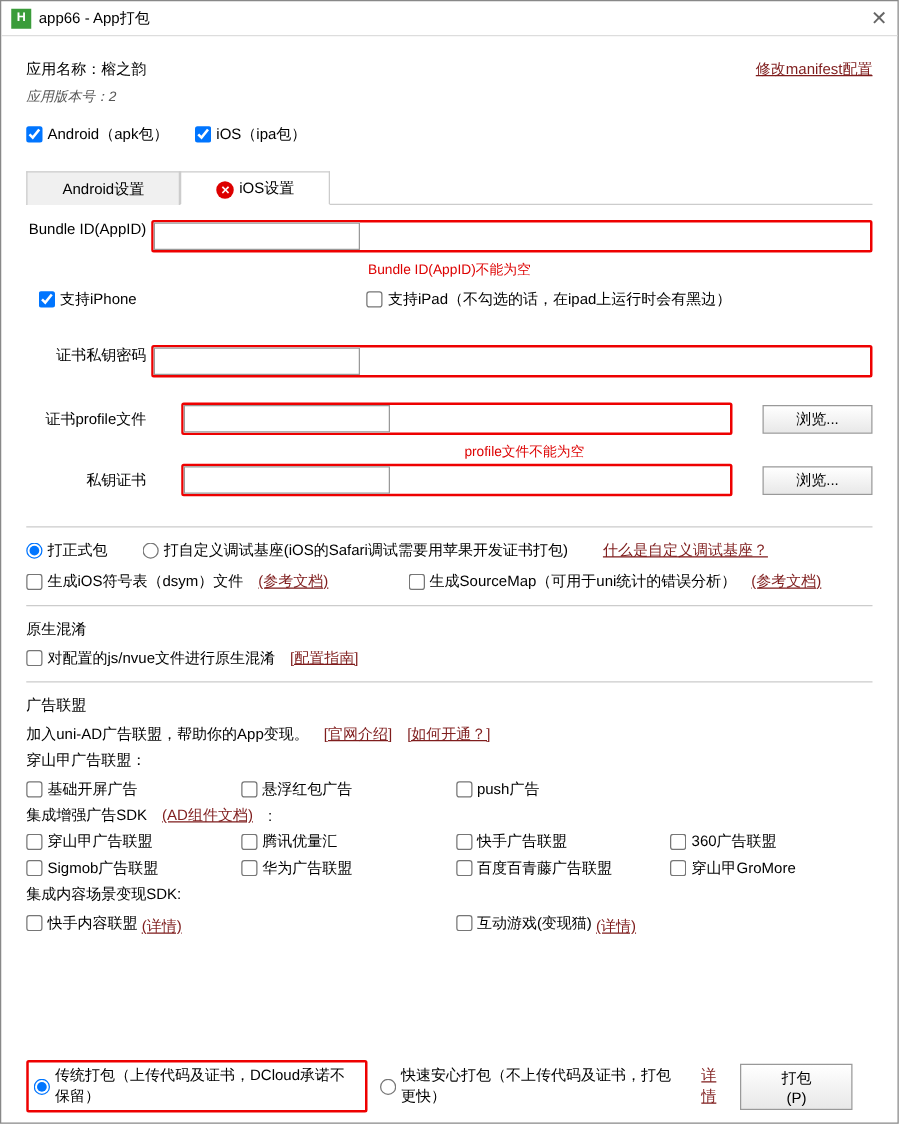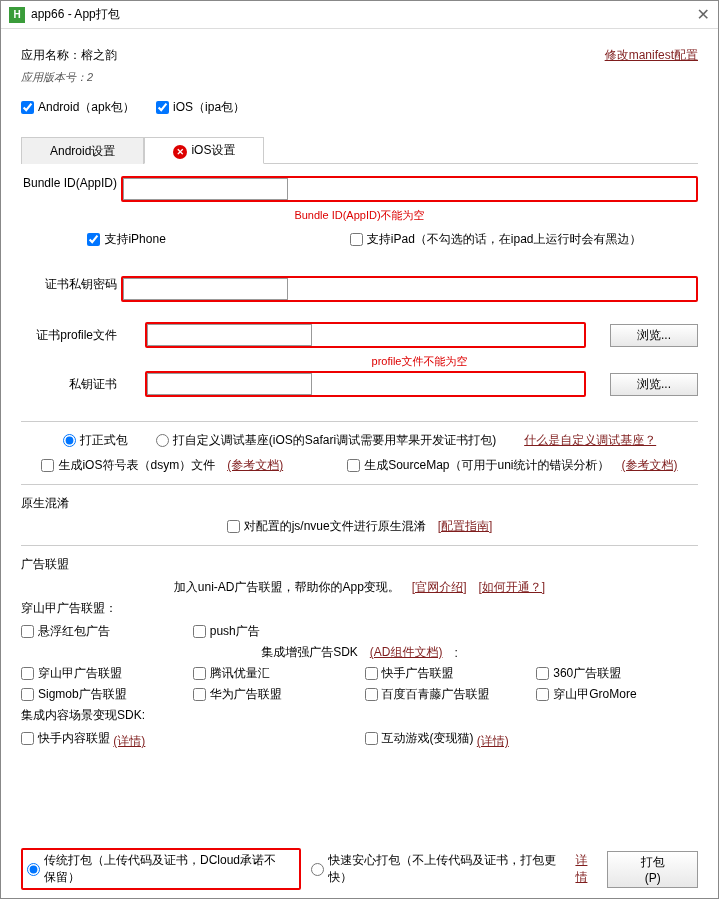--- a/index.html
+++ b/index.html
@@ -19,28 +19,28 @@
 .tabs { border-bottom: 1px solid #ccc; margin-bottom: 12px; display: flex; }
 .tab { padding: 4px 28px; border: 1px solid #ccc; border-bottom: none; background: #f0f0f0; margin-right: 0; margin-bottom: -1px; cursor: pointer; display: flex; align-items: flex-end; gap: 4px; }
 .tab.active { background: #fff; border-bottom: 1px solid #fff; }
 .error-icon { width: 14px; height: 14px; background: #d00; border-radius: 50%; color: #fff; display: inline-flex; align-items: center; justify-content: center; font-size: 9px; font-weight: bold; }
 .form-row { display: flex; align-items: flex-start; margin-bottom: 6px; }
 .form-label { width: 100px; text-align: right; padding-right: 4px; font-size: 12px; }
 .form-input { flex: 1; height: 22px; border: 1px solid #999; padding: 0 4px; font-size: 12px; }
 .err-msg { color: #d00; font-size: 11px; text-align: center; margin: 2px 0 8px 0; }
 .err-msg-left { color: #d00; font-size: 11px; margin: 2px 0 2px 120px; text-align: center; }
 .indented { padding-left: 10px; }
-.row { display: flex; align-items: center; margin-bottom: 8px; gap: 12px; flex-wrap: wrap; justify-content: center; }
+.row { display: flex; align-items: center; margin-bottom: 8px; gap: 12px; flex-wrap: wrap; }
 .radio { display: inline-flex; align-items: center; margin-right: 16px; cursor: pointer; }
 .radio input { margin-right: 4px; }
 .btn { padding: 2px 26px; border: 1px solid #999; background: linear-gradient(#fff,#e8e8e8); cursor: pointer; font-size: 12px; min-width: 60px; }
 hr { border: none; border-top: 1px solid #ccc; margin: 10px 0; }
 .sec-title { font-size: 12px; margin-bottom: 6px; }
 .ad-grid { display: grid; grid-template-columns: repeat(4, 1fr); gap: 4px 10px; margin-bottom: 4px; }
-.footer { position: absolute; bottom: 8px; left: 20px; right: 20px; display: flex; align-items: center; gap: 10px; }
+.footer { position: absolute; bottom: 8px; left: 20px; right: 36px; display: flex; align-items: center; gap: 10px; }
 .footer .radio { margin-right: 8px; }
 .cb-wide { display: inline-flex; align-items: center; cursor: pointer; }
 .cb-wide input { margin-right: 4px; width: 13px; height: 13px; }
 .red-outline { border: 2px solid #e00; border-radius: 2px; }
 .browse-row { display: flex; align-items: center; gap: 24px; }
 </style>
 </head>
 <body>
 
 <div class="window">
@@ -162,20 +162,24 @@
 
     <hr>
     <div class="sec-title">广告联盟</div>
     <div class="row" style="margin-bottom:4px;">
       <span>加入uni-AD广告联盟，帮助你的App变现。</span>
       <span class="link">[官网介绍]</span>
       <span class="link">[如何开通？]</span>
     </div>
     <div class="sec-title">穿山甲广告联盟：</div>
     <div class="ad-grid">
+      <label class="cb-wide">
+          <input type="checkbox" style="">
+          <span>基础开屏广告</span>
+        </label>
       <label class="cb-wide">
           <input type="checkbox" style="">
           <span>悬浮红包广告</span>
         </label>
       <label class="cb-wide">
           <input type="checkbox" style="">
           <span>push广告</span>
         </label>
       <span></span>
     </div>

